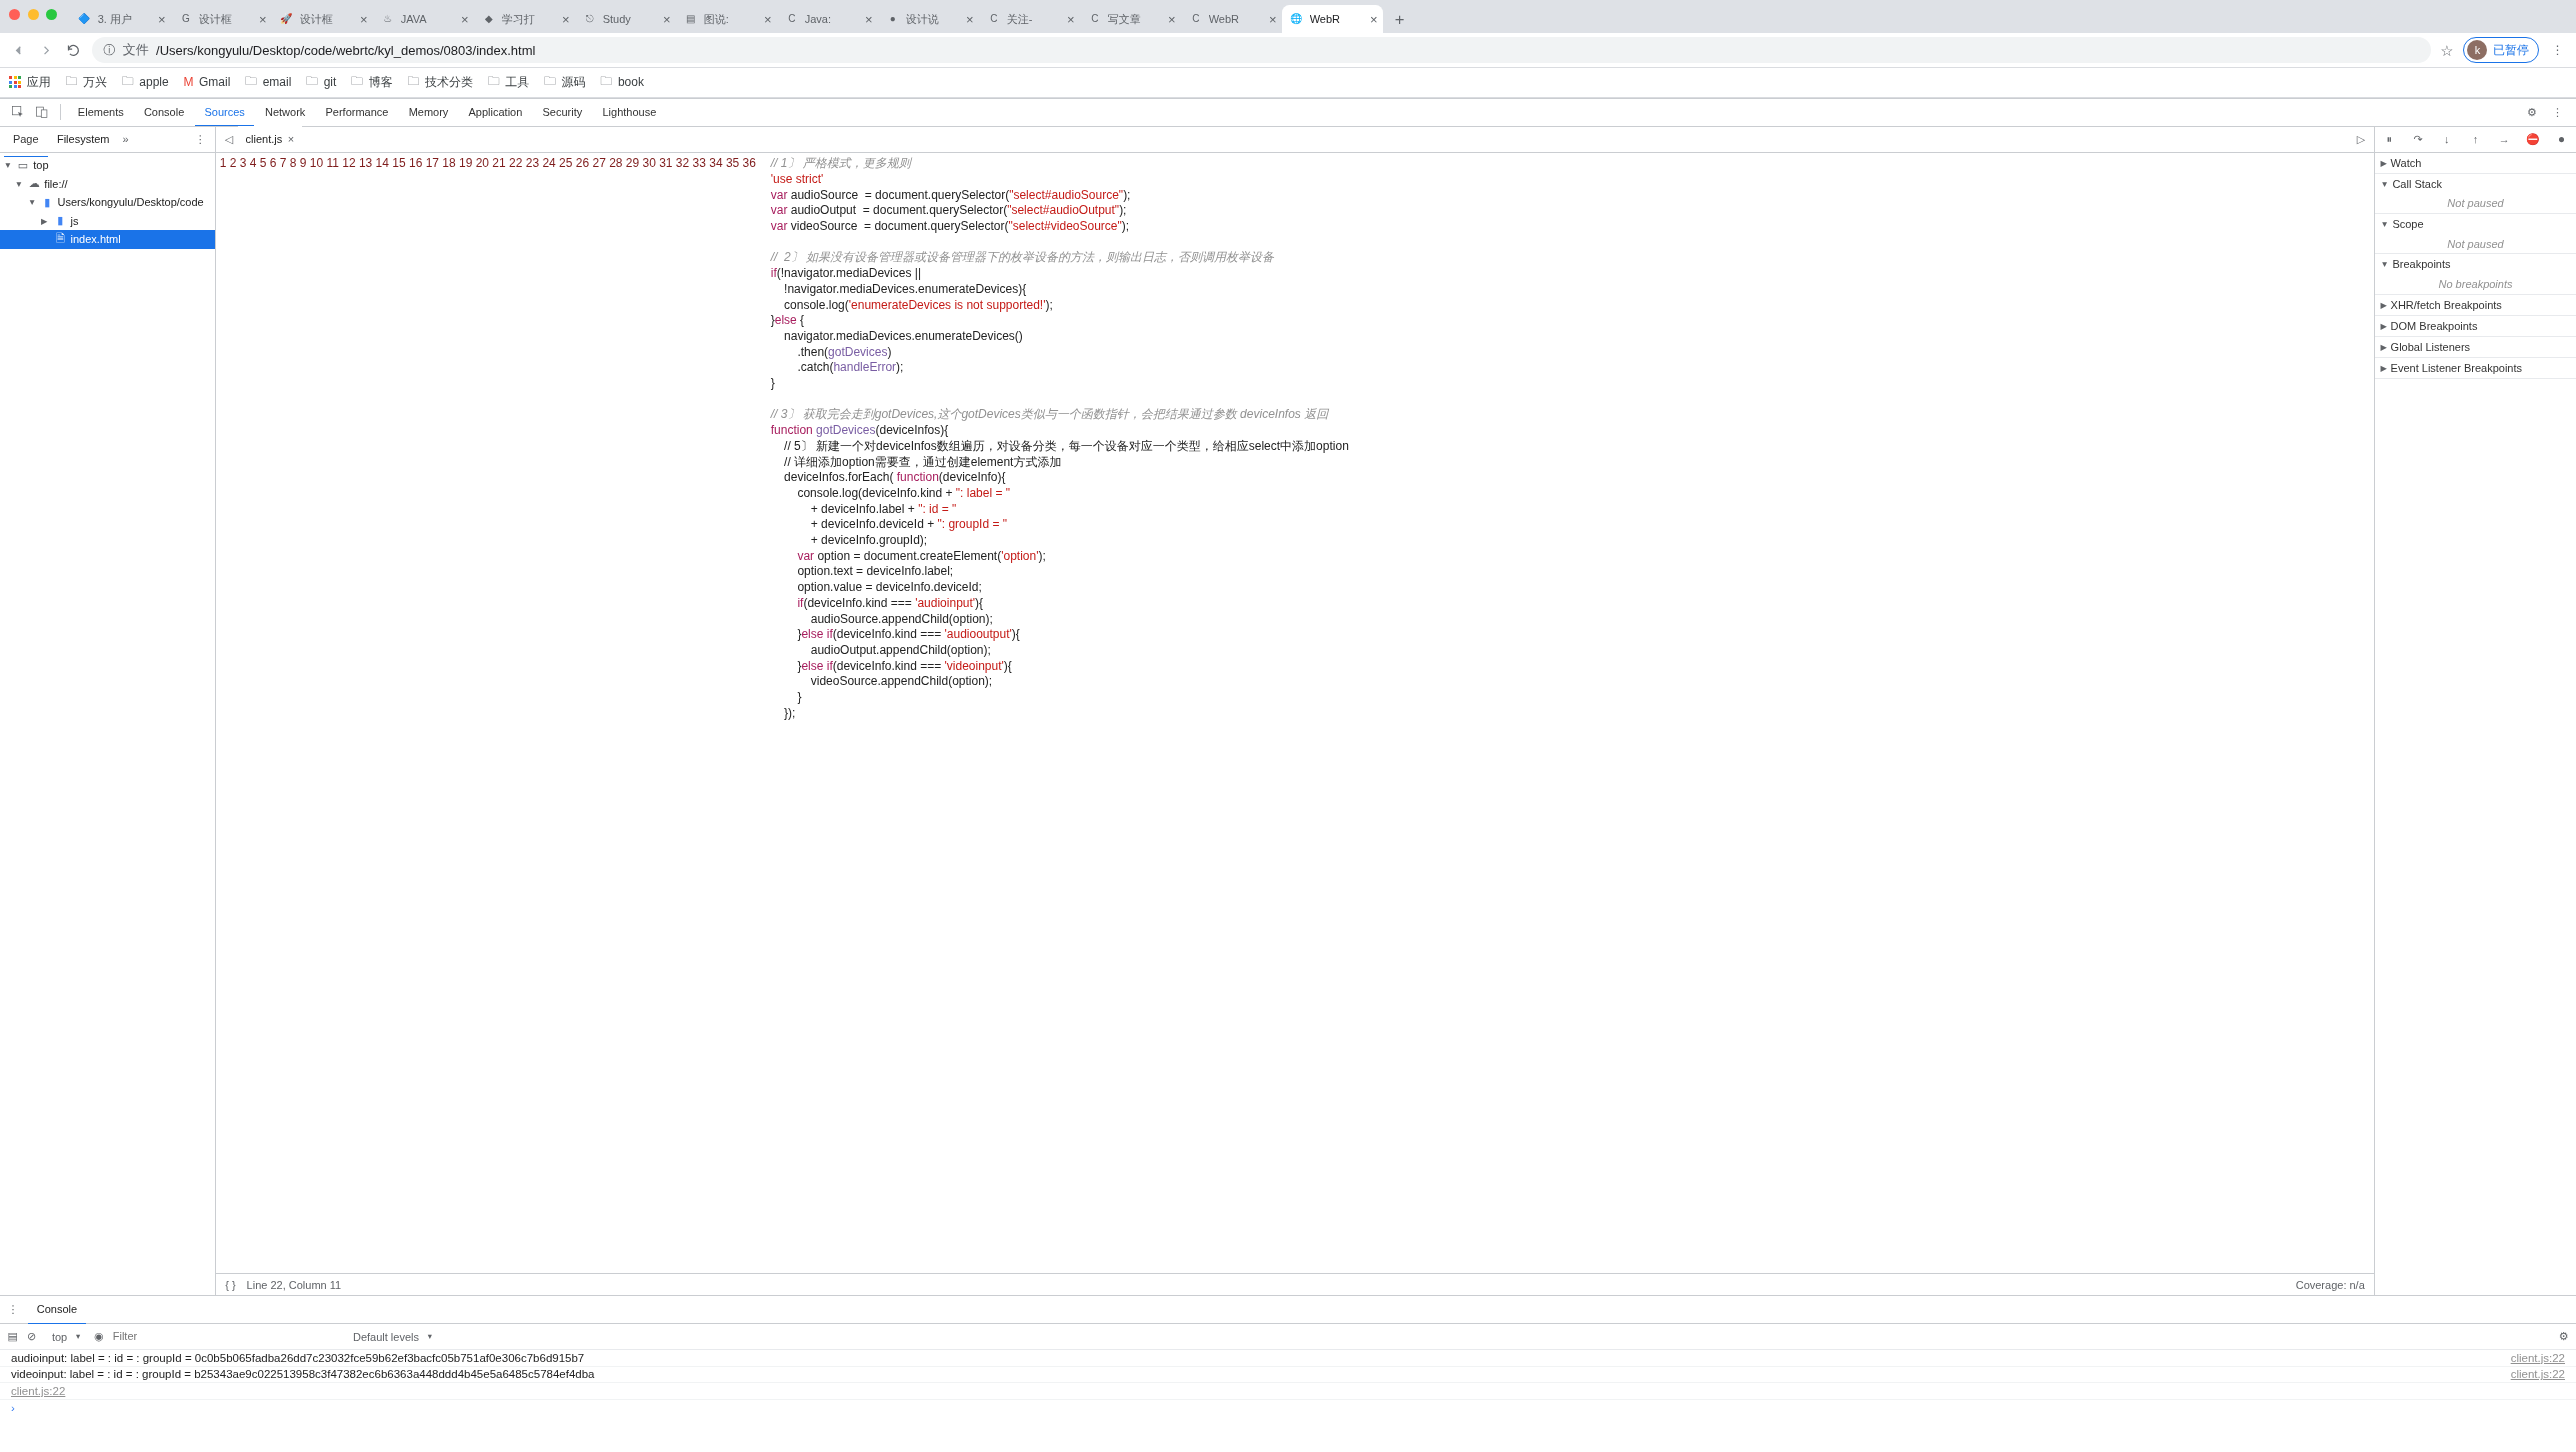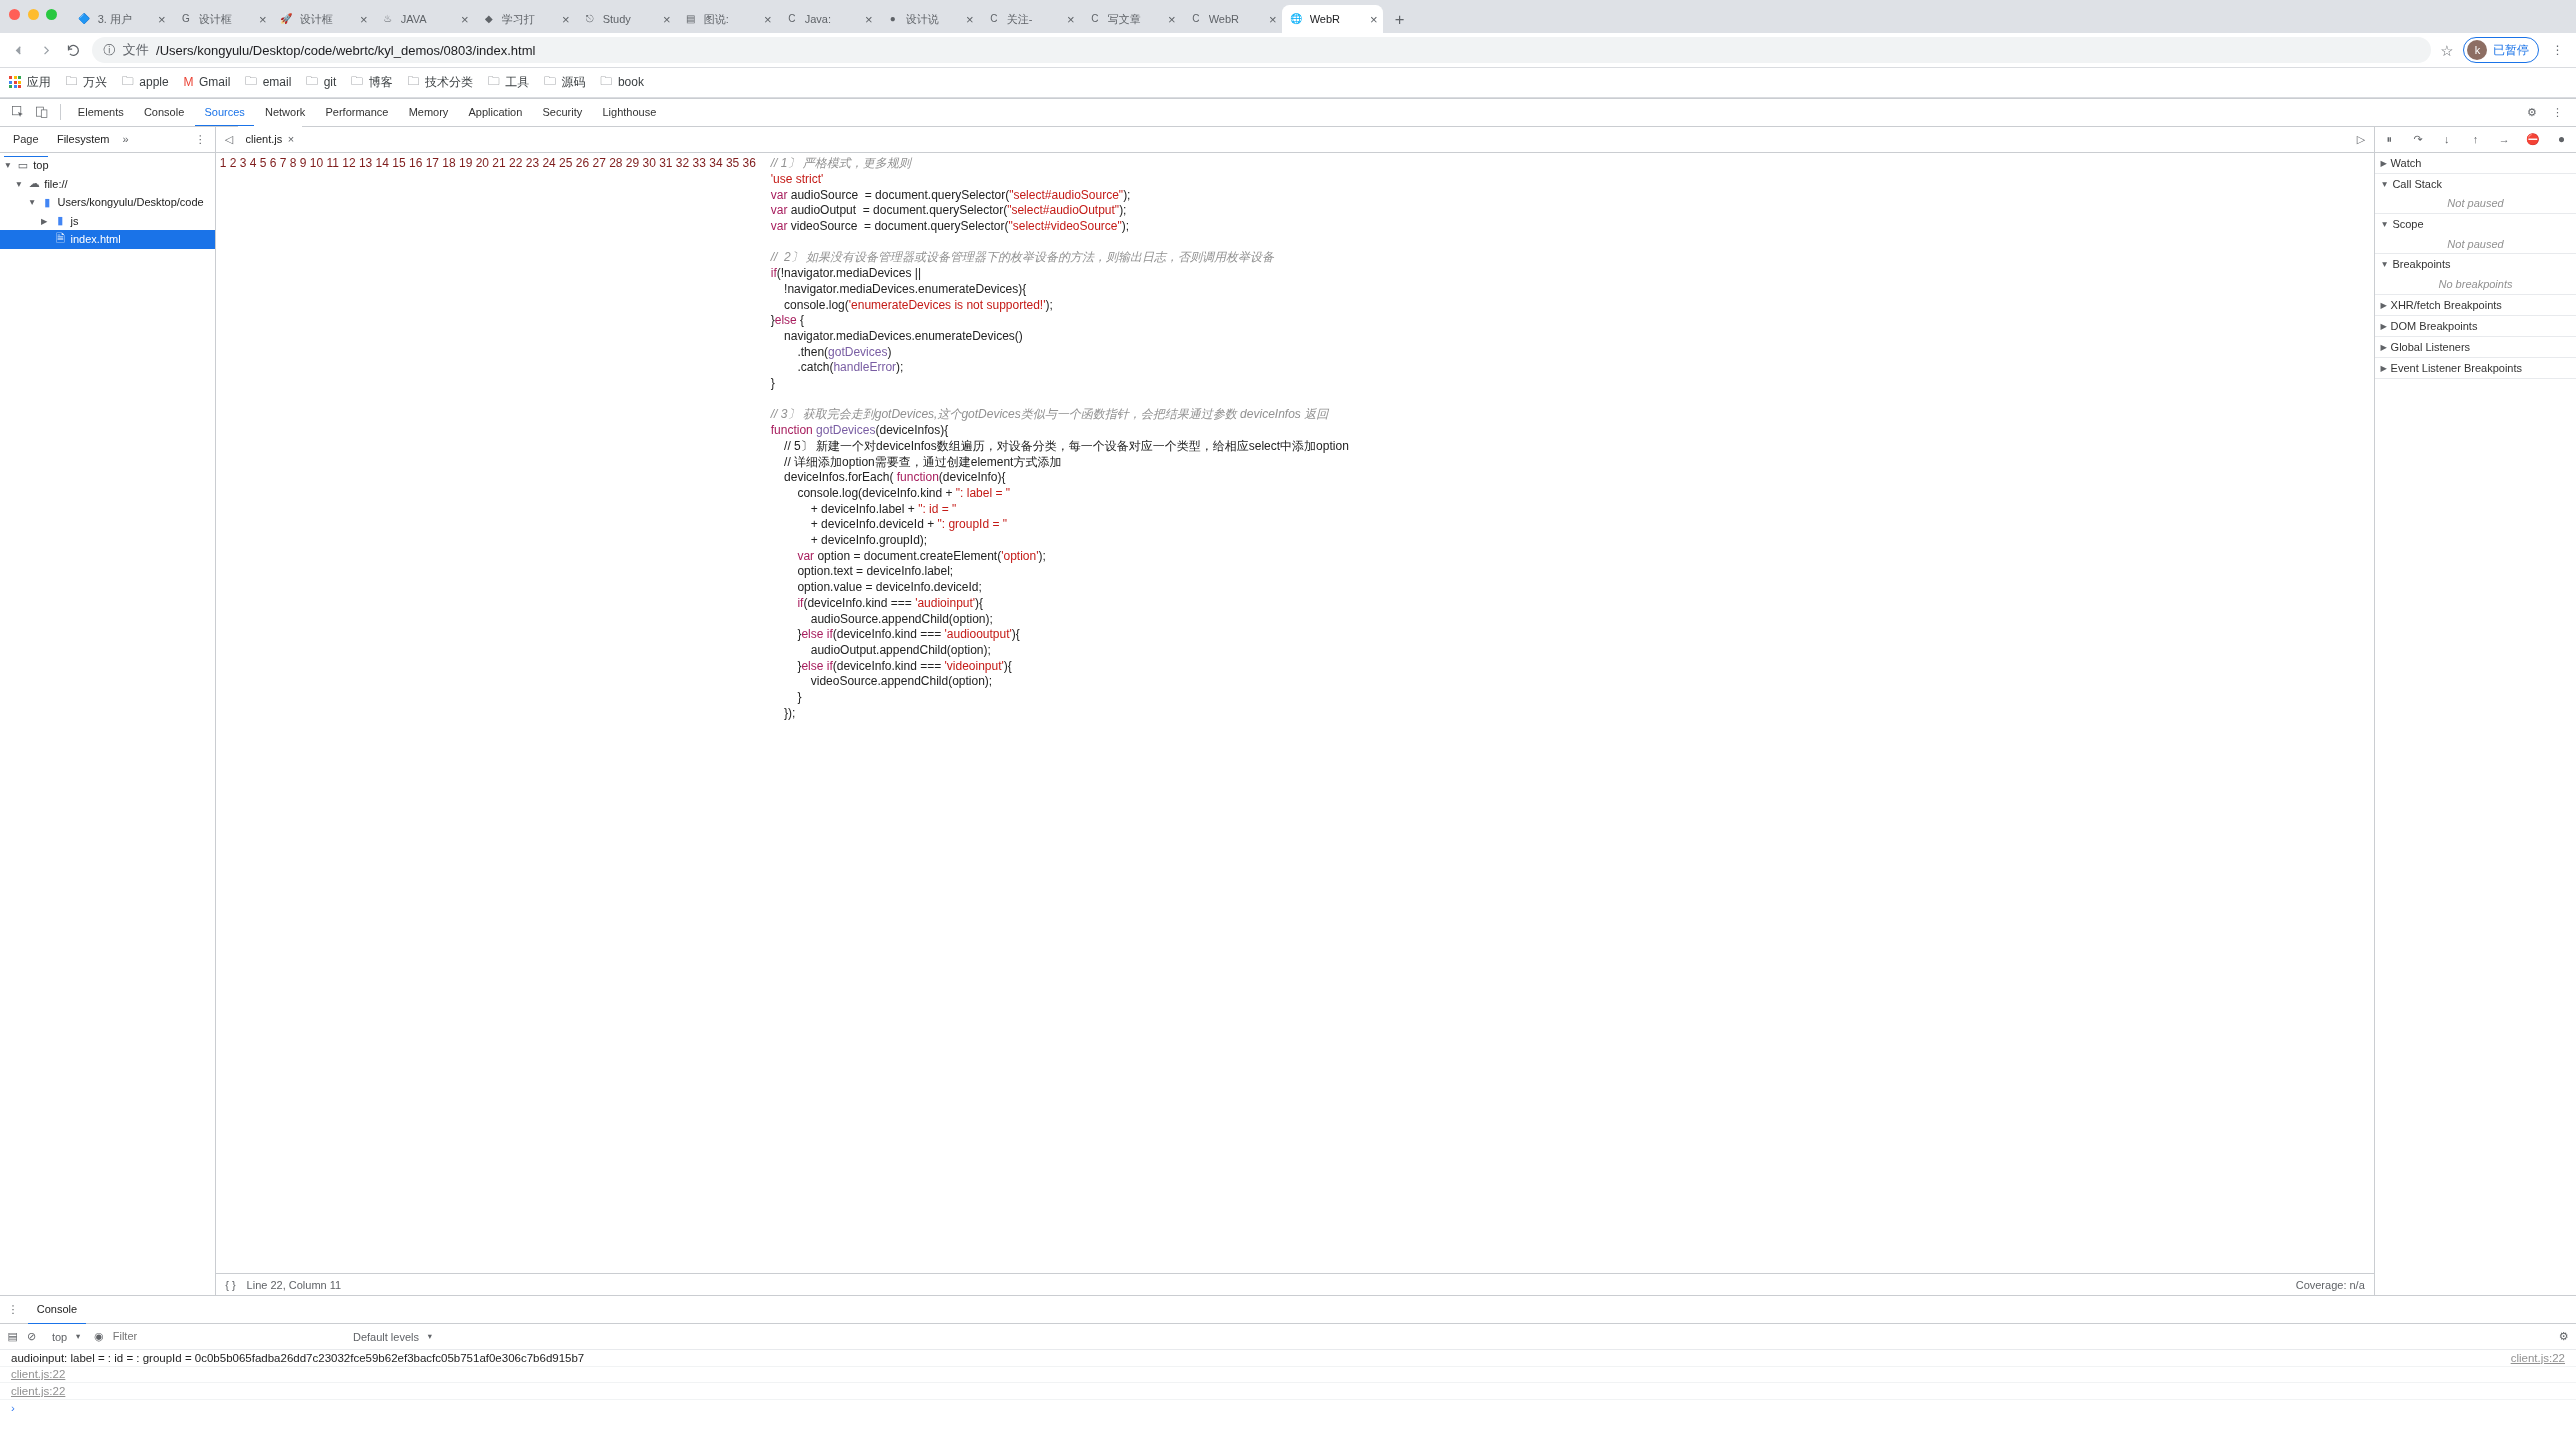--- a/index.html
+++ b/index.html
@@ -513,20 +513,21 @@
         <input class="filter" placeholder="Filter" style="">
         <span class="levels">Default levels</span>
         <span style="margin-left:auto">⚙</span>
       </div>
       <div class="dr-log" id="drlog">
           <div class="line">
             <span class="msg">audioinput: label = : id = : groupId = 0c0b5b065fadba26dd7c23032fce59b62ef3bacfc05b751af0e306c7b6d915b7</span>
             <span class="src">client.js:22</span>
           </div>
           <div class="line">
+            <span class="msg">videoinput: label = : id = : groupId = b25343ae9c022513958c3f47382ec6b6363a448ddd4b45e5a6485c5784ef4dba</span>
             <span class="src">client.js:22</span>
           </div>
           <div class="line">
             <span class="src">client.js:22</span>
           </div>
           <div class="prompt">›</div>
         </div>
     </div>
 
   </div>

